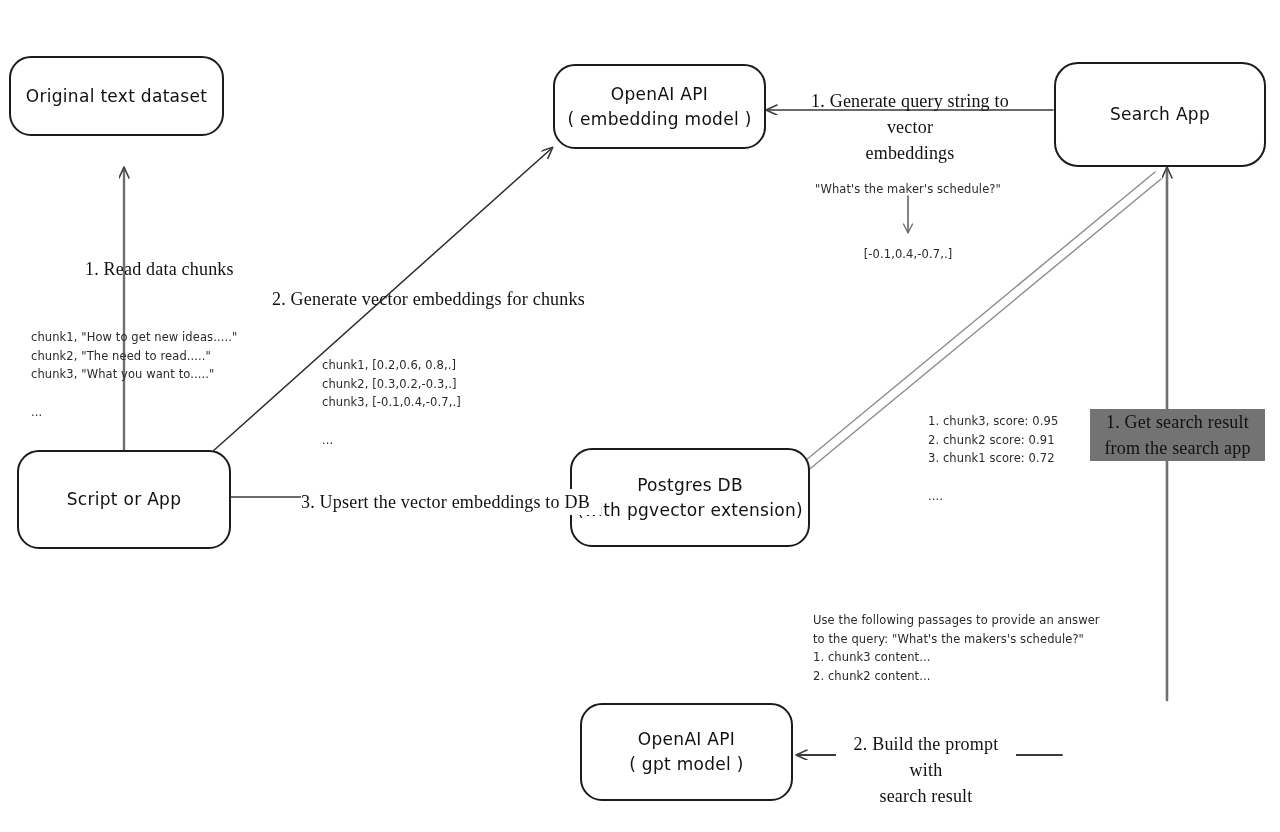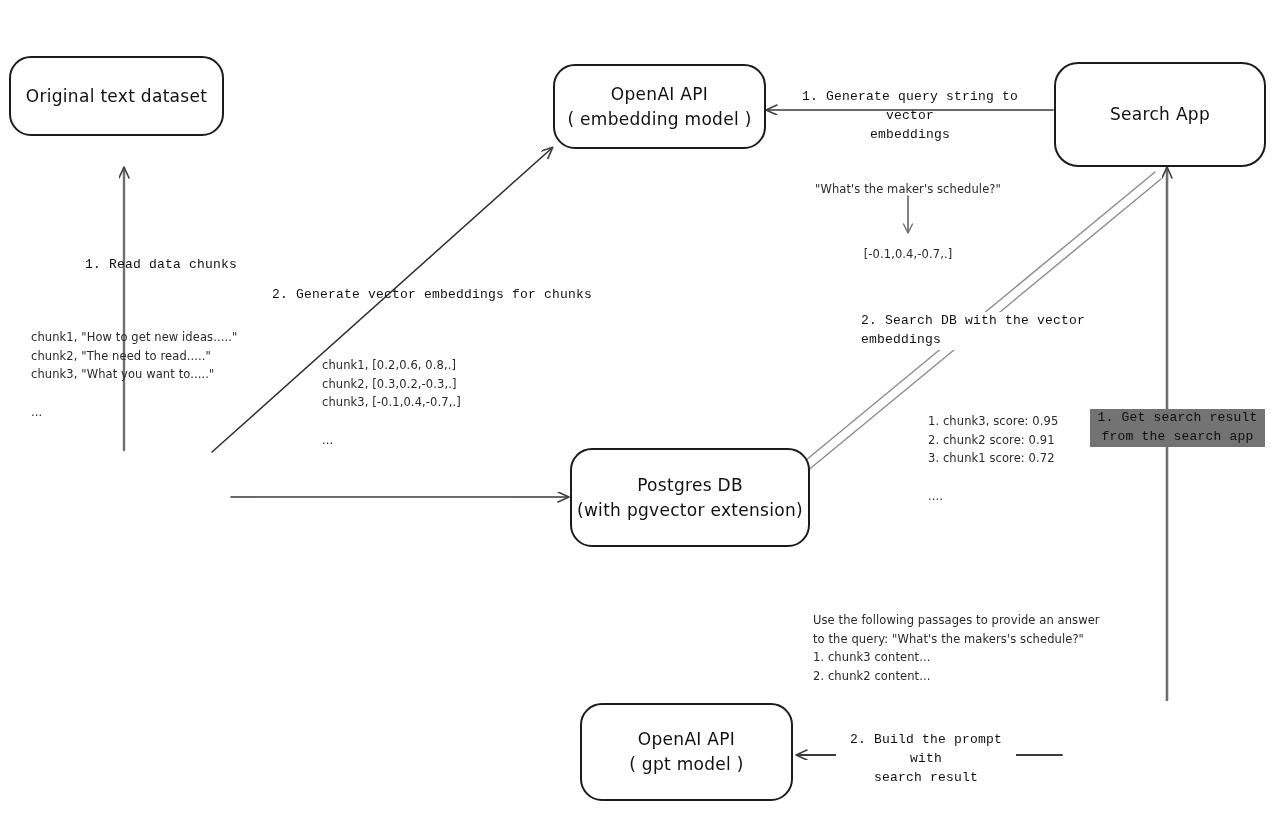--- a/index.html
+++ b/index.html
@@ -43,22 +43,22 @@
     line-height: 1.45;
     letter-spacing: 0.3px;
   }
   .node .ln {
     display: block;
     white-space: nowrap;
   }
   .edge-label {
     position: absolute;
     color: #111111;
-    font-family: Liberation Mono, monospace;
-    font-size: 13px;
+    font-family: Liberation Serif, serif;
+    font-size: 18px;
     line-height: 1.45;
     letter-spacing: 0.2px;
     text-align: center;
     white-space: pre-line;
   }
   .edge-label.left {
     text-align: left;
     margin-left: 33px;
   }
   .note {
@@ -124,20 +124,23 @@
 
     <g>
       <path d="M1062,755 L797,755" fill="none" stroke="#3a3a3a" stroke-width="1.8" stroke-linecap="round" marker-end="url(#ah)"></path>
     </g>
   </svg>
 
   <div class="node" style="left:9px; top:56px; width:215px; height:80px;">
     <span class="ln">Original text dataset</span>
   </div>
 
+  <div class="node" style="left:17px; top:450px; width:214px; height:99px;">
+    <span class="ln">Script or App</span>
+  </div>
 
   <div class="node" style="left:553px; top:64px; width:213px; height:85px;">
     <span class="ln">OpenAI API</span>
     <span class="ln">( embedding model )</span>
   </div>
 
   <div class="node" style="left:570px; top:448px; width:240px; height:99px;">
     <span class="ln">Postgres DB</span>
     <span class="ln">(with pgvector extension)</span>
   </div>
@@ -149,25 +152,25 @@
 
   <div class="node" style="left:580px; top:703px; width:213px; height:98px;">
     <span class="ln">OpenAI API</span>
     <span class="ln">( gpt model )</span>
   </div>
 
   <div class="edge-label left" style="left:52px; top:256px; width:240px;">1. Read data chunks</div>
 
   <div class="edge-label left" style="left:239px; top:286px; width:420px;">2. Generate vector embeddings for chunks</div>
 
+  <div class="edge-label left" style="left:268px; top:489px; width:300px; background:#ffffff;">3. Upsert the vector embeddings  to DB</div>
 
   <div class="edge-label" style="left:790px; top:88px; width:240px;">1. Generate query string to vector
 embeddings</div>
 
-  <div class="edge-label left" style="left:828px; top:312px; width:300px; background:#ffffff;">2. Search DB with the vector embeddings</div>
 
   <div class="edge-label" style="left:1090px; top:409px; width:175px; background:#737373;">1. Get search result
 from the search app</div>
 
   <div class="edge-label" style="left:836px; top:731px; width:180px; background:#ffffff;">2. Build the prompt with
 search result</div>
 
   <div class="note" style="left:31px; top:328px; width:260px;">chunk1, "How to get new ideas....."
 chunk2, "The need to read....."
 chunk3, "What you want to....."

